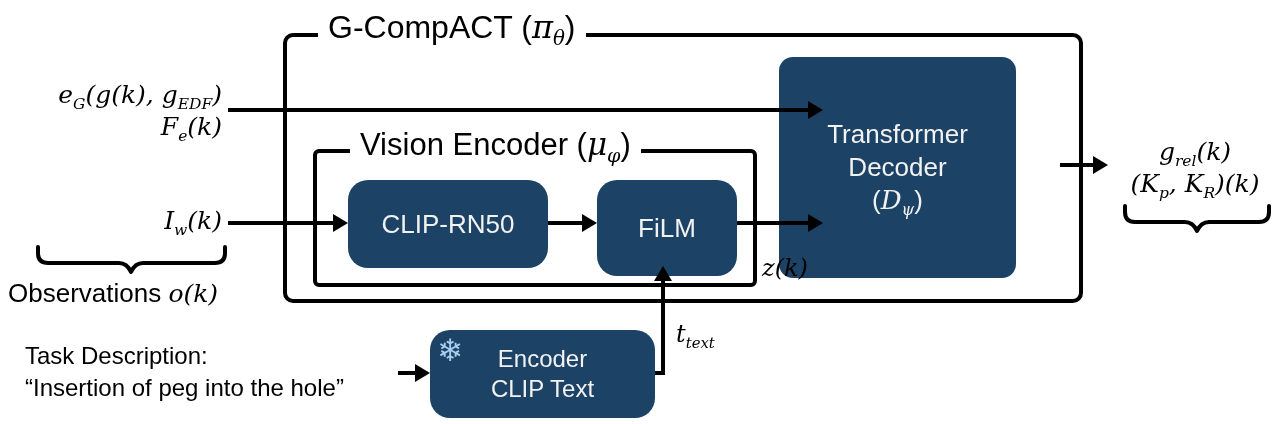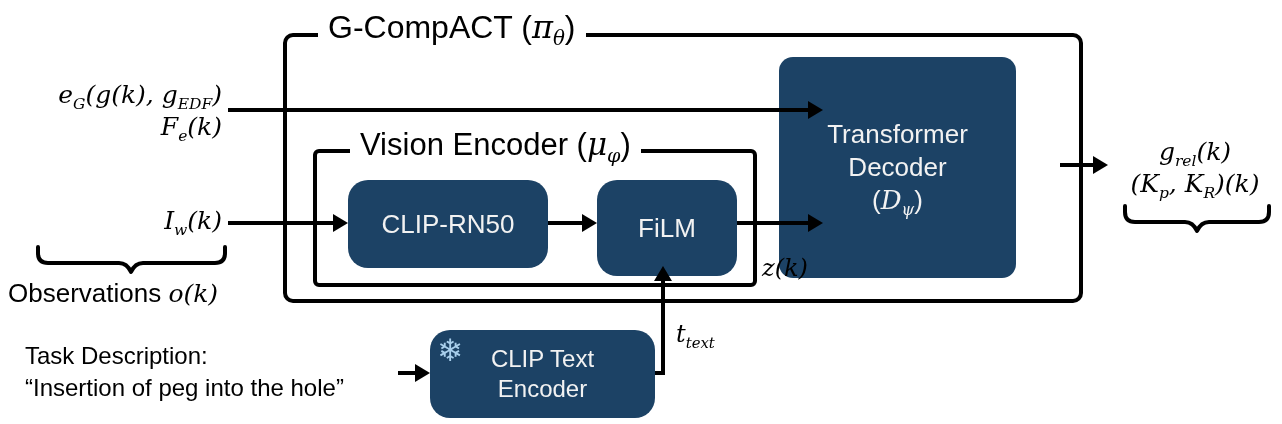--- a/index.html
+++ b/index.html
@@ -47,22 +47,22 @@
     <div>
       <div>Transformer</div>
       <div>Decoder</div>
       <div><span class="seg-t">(</span><span class="seg-i">D</span><sub class="seg-s">ψ</sub><span class="seg-t">)</span></div>
     </div>
   </div>
 
   <div class="block" style="left:430px;top:330px;width:225px;height:88px;font-size:24px;line-height:30px;">
     <span style="position:absolute;left:7px;top:3px;font-size:31px;line-height:34px;color:#a9cfec;font-family:'DejaVu Sans',sans-serif;">❄</span>
     <div>
+      <div>Encoder</div>
       <div>CLIP Text</div>
-      <div>Encoder</div>
     </div>
   </div>
 
   <div class="line" style="left:228px;top:108px;width:582px;height:4px;"></div>
   <div class="ah-right" style="left:808px;top:101px;"></div>
 
   <div class="line" style="left:228px;top:221px;width:106px;height:4px;"></div>
   <div class="ah-right" style="left:333px;top:214px;"></div>
 
   <div class="line" style="left:548px;top:221px;width:35px;height:4px;"></div>

